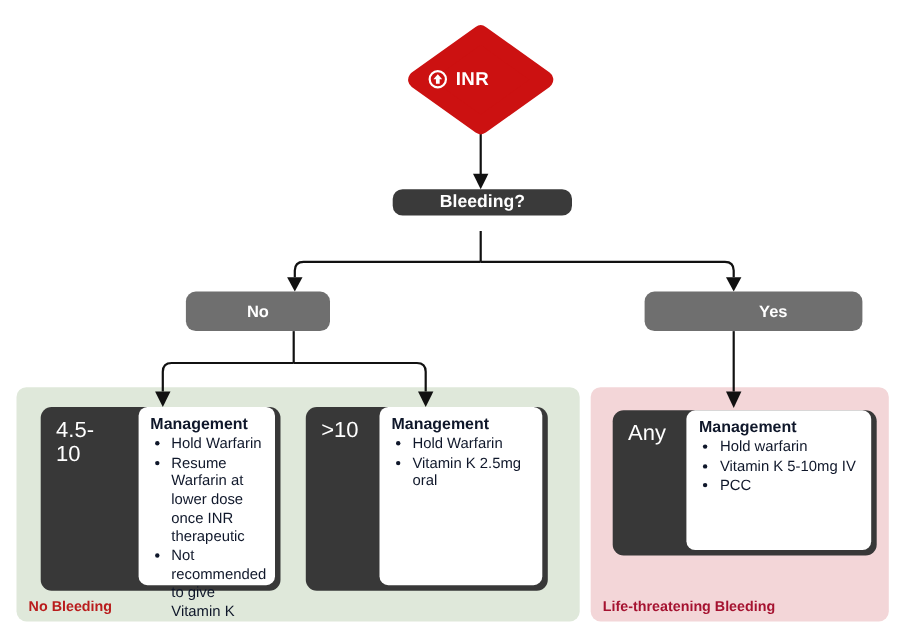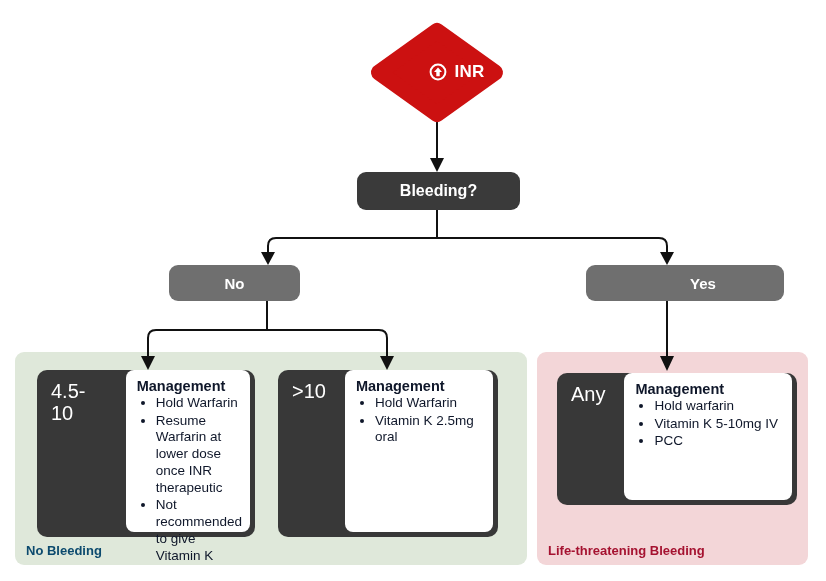--- a/index.html
+++ b/index.html
@@ -5,41 +5,41 @@
   html,body{margin:0;padding:0;background:#fff;}
   .stage{
     position:relative;width:826px;height:581px;background:#ffffff;overflow:hidden;
     font-family:"Liberation Sans", sans-serif;
   }
   
   .connectors{position:absolute;left:0;top:0;z-index:2;pointer-events:none;}
   
   .diamond-svg{position:absolute;left:0;top:0;z-index:3;}
   .diamond-content{
-    position:absolute;left:392px;top:58px;width:130px;height:28px;z-index:4;
+    position:absolute;left:352px;top:58px;width:130px;height:28px;z-index:4;
     display:flex;align-items:center;justify-content:center;gap:7px;
     color:#fff;font-weight:bold;font-size:17px;letter-spacing:.3px;
   }
   
   .node{
     position:absolute;z-index:3;display:flex;align-items:center;justify-content:center;
     color:#fff;font-weight:bold;border-radius:9px;
   }
-  .node.decision{left:357px;top:172px;width:163px;height:38px;background:#3a3a3a;font-size:16px;}
+  .node.decision{left:357px;top:172px;width:163px;height:24px;background:#3a3a3a;font-size:16px;}
   .node.branch{background:#6f6f6f;font-size:15px;}
   .node.branch.no{left:169px;top:265px;width:131px;height:36px;}
   .node.branch.yes{left:586px;top:265px;width:162px;height:36px;padding-left:36px;}
   
   .group{position:absolute;top:352px;height:213px;border-radius:9px;z-index:1;}
   .group.no-bleeding{left:15px;width:512px;background:#dfe8da;}
   .group.life-threatening{left:537px;width:271px;background:#f3d6d8;}
   .group-label{
     position:absolute;left:11px;bottom:7px;font-size:13px;font-weight:bold;
   }
-  .group.no-bleeding .group-label{color:#0c4a6e;}
+  .group.no-bleeding .group-label{color:#b91c1c;}
   .group.life-threatening .group-label{color:#a51230;}
   
   .card{
     position:absolute;background:#383838;border-radius:10px;
     display:flex;flex-direction:row;z-index:2;
   }
   .card.c1{left:22px;top:18px;width:218px;height:167px;}
   .card.c2{left:263px;top:18px;width:220px;height:167px;}
   .card.c3{left:20px;top:21px;width:240px;height:132px;}
   .card-title{

